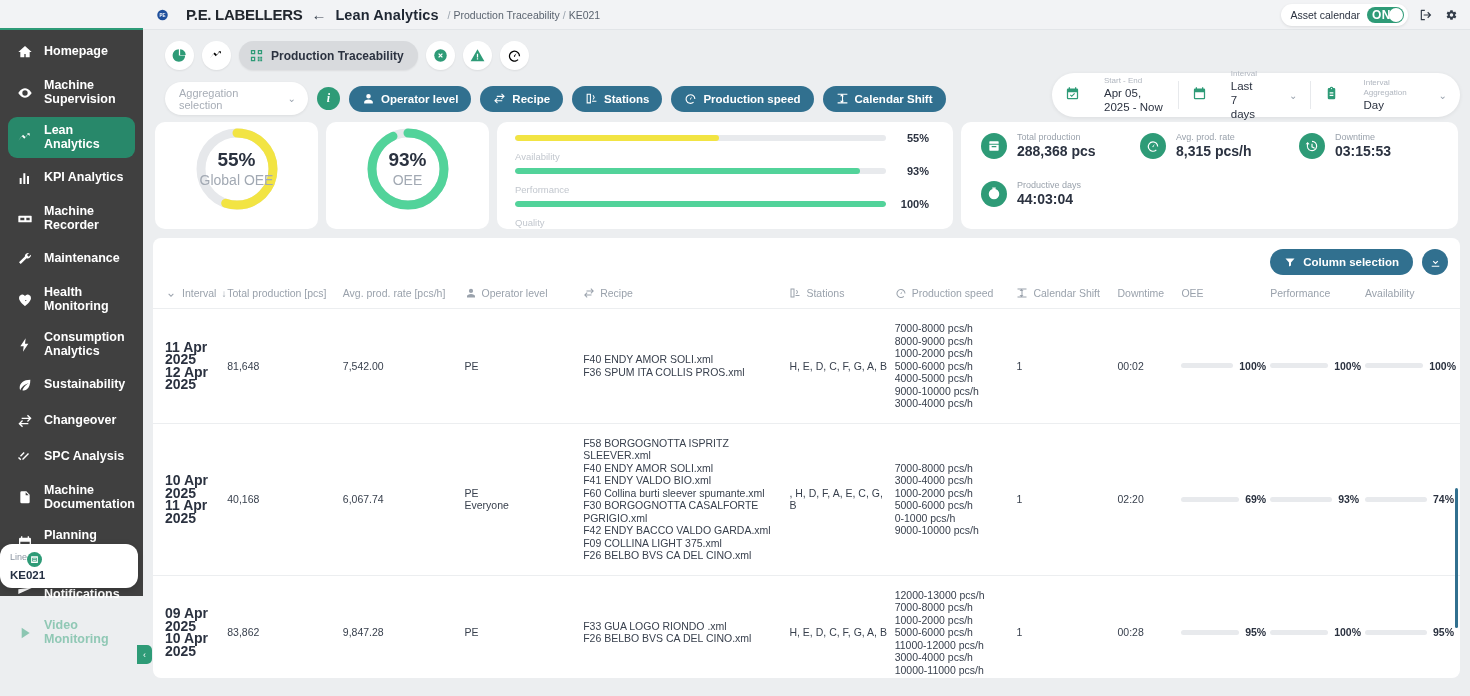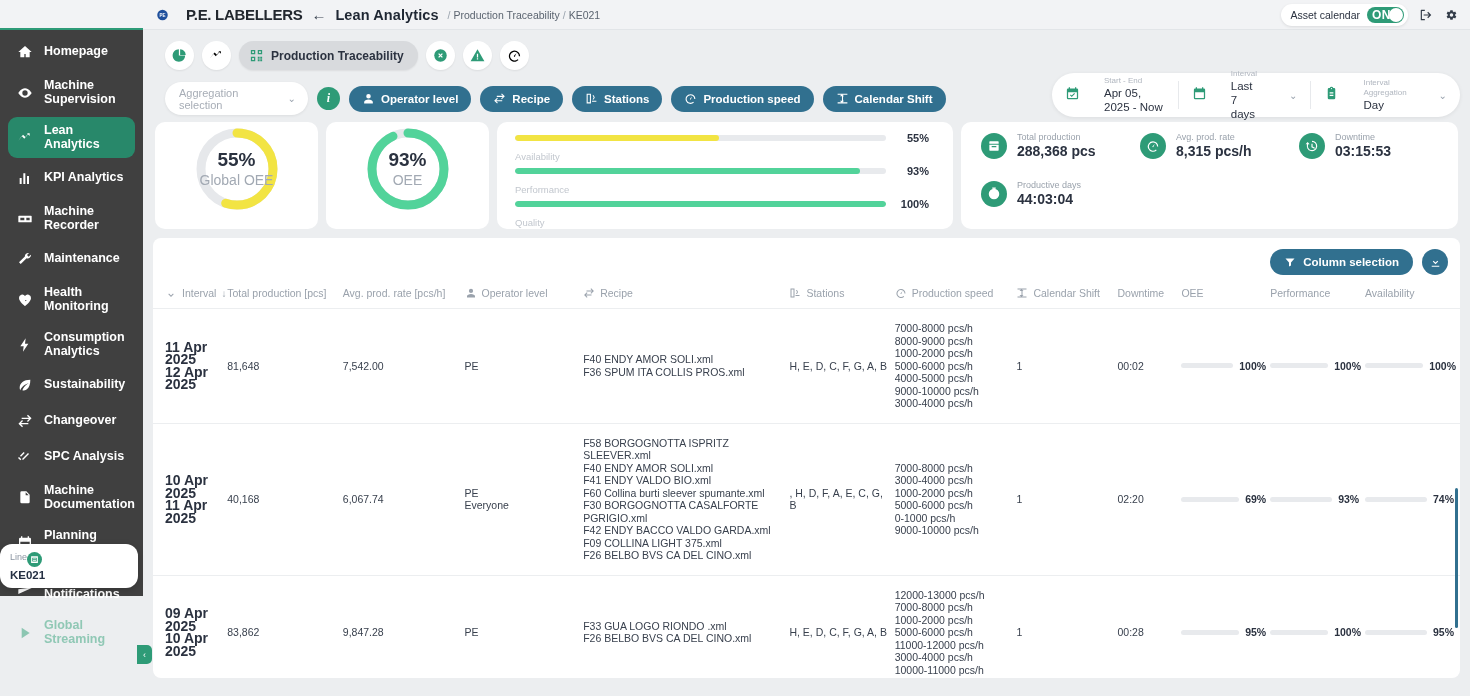--- a/index.html
+++ b/index.html
@@ -334,21 +334,21 @@
           </span>
           <span class="nav-label">Smart
 Notifications</span>
         </div>
         <div class="nav-item dim">
           <span class="nav-ico">
             <svg viewBox="0 0 24 24" class="">
               <path d="M7 4l12 8-12 8V4z"></path>
             </svg>
           </span>
-          <span class="nav-label">Global Streaming</span>
+          <span class="nav-label">Video Monitoring</span>
         </div>
       </nav>
 
     <div class="line-card">
       <div class="line-top">
         <span class="line-lbl">Line</span>
         <span class="line-badge">
           <svg viewBox="0 0 24 24">
               <path d="M3 3h18v18H3V3zm3 4v10h12V7H6zm2 2h8v2H8V9zm0 4h8v2H8v-2z"></path>
             </svg>

